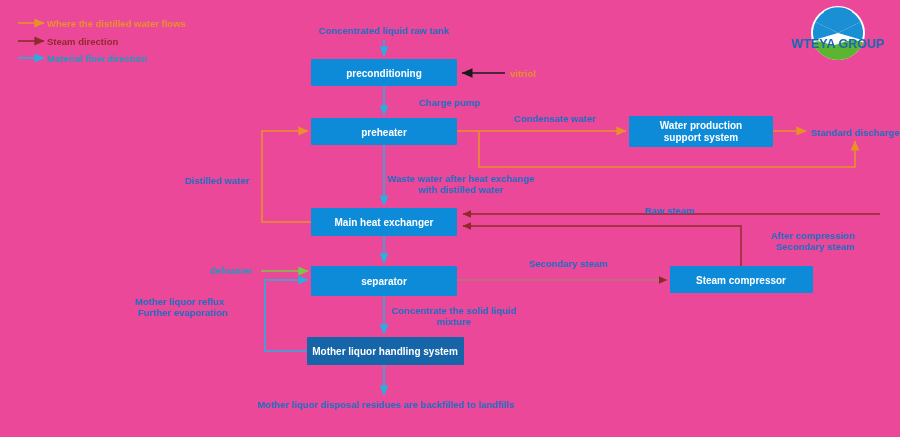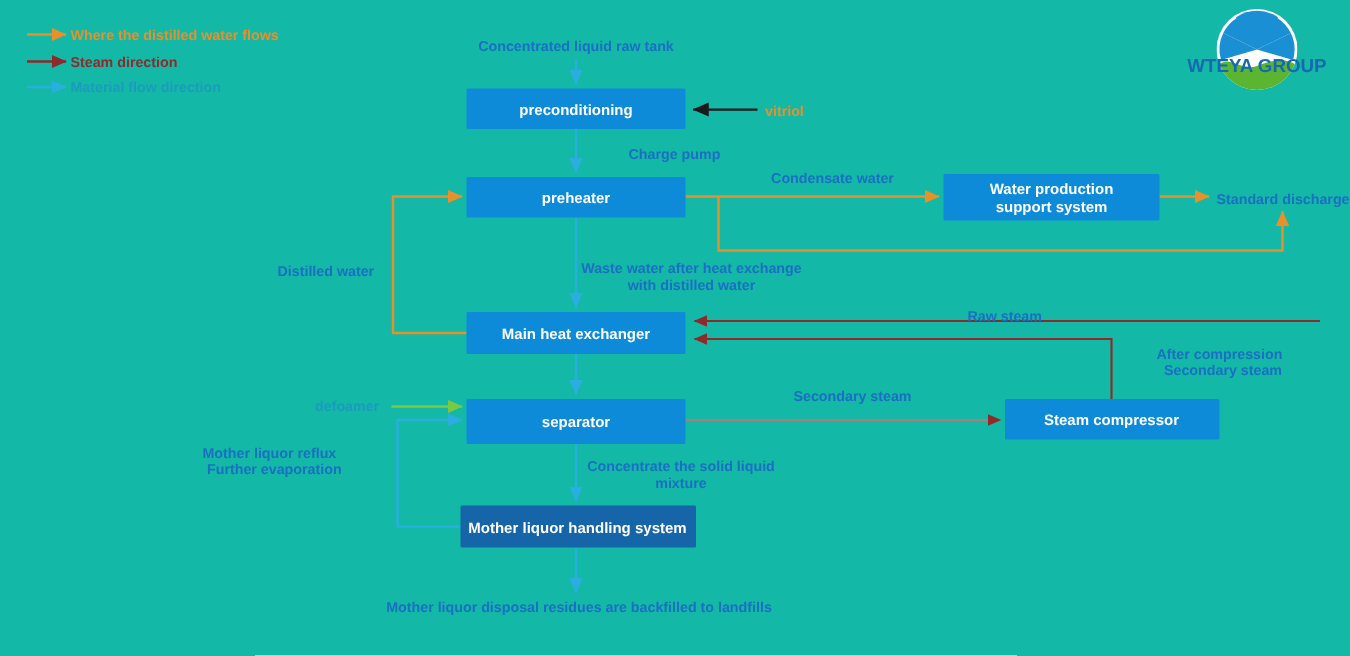--- a/index.html
+++ b/index.html
@@ -4,21 +4,21 @@
 <style>
   html, body {
     margin: 0;
     padding: 0;
     background: #ffffff;
   }
   #page {
     position: relative;
     width: 900px;
     height: 437px;
-    background: #14b8a6;
+    background: #ec4899;
     overflow: hidden;
     font-family: "Liberation Sans", sans-serif;
   }
   #diagram {
     position: absolute;
     left: 0;
     top: 0;
     width: 900px;
     height: 437px;
   }

